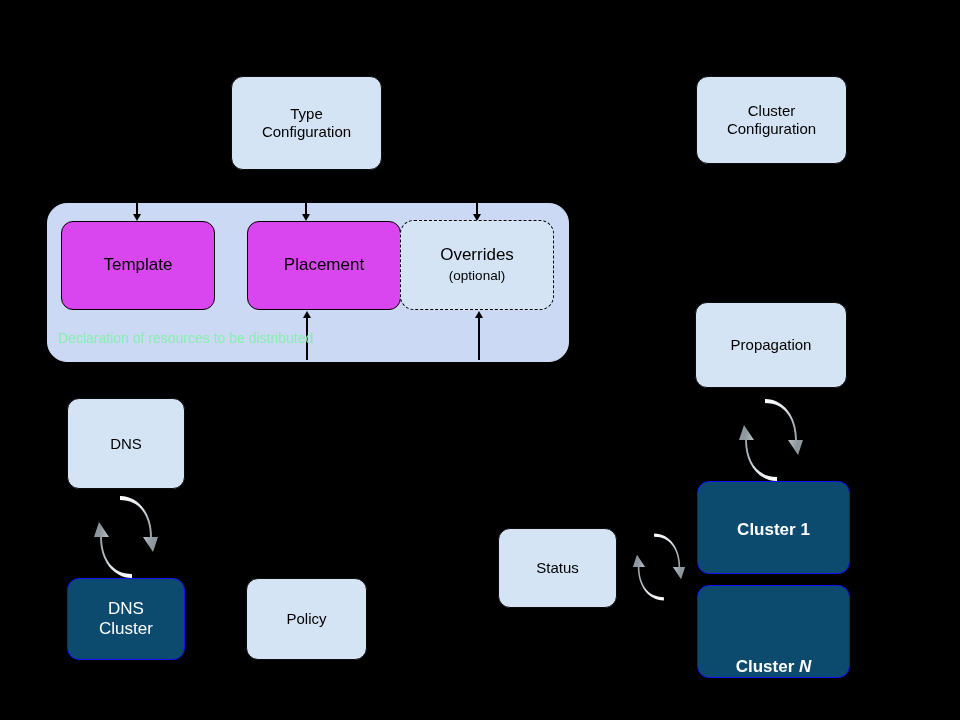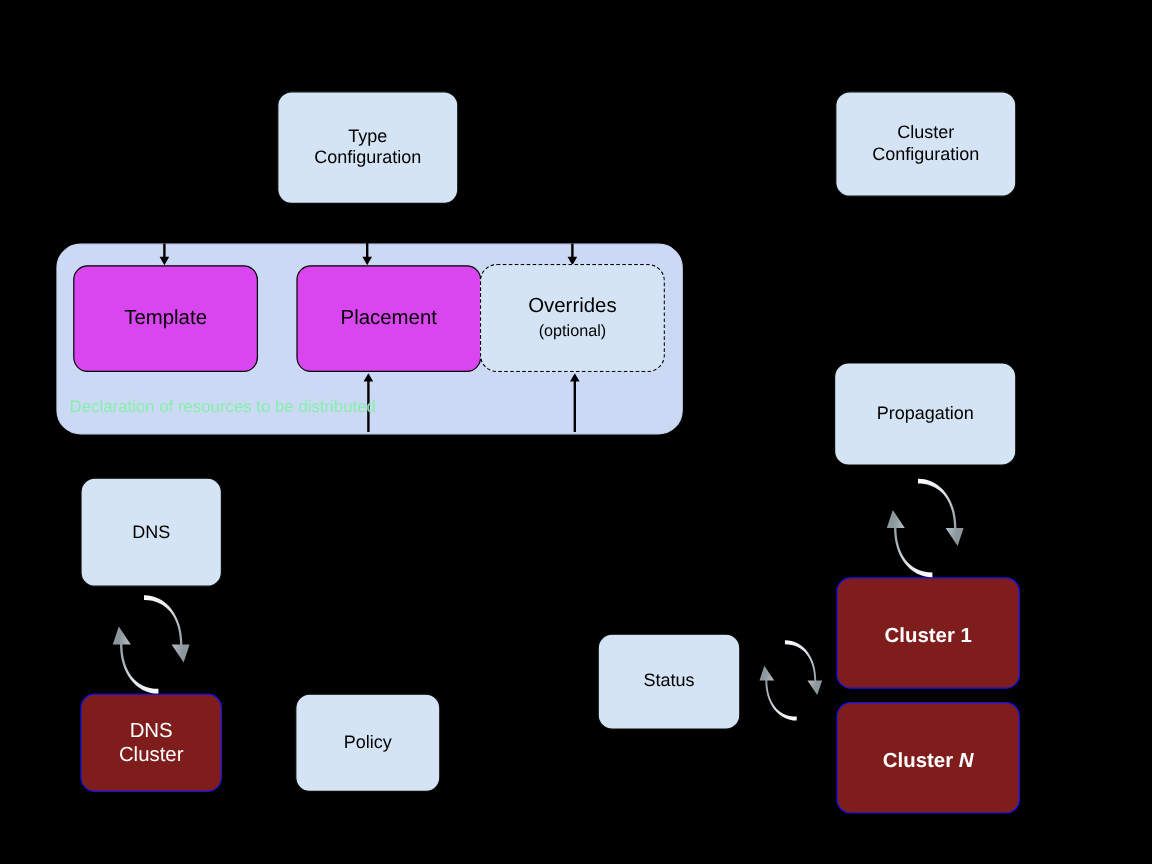--- a/index.html
+++ b/index.html
@@ -10,21 +10,21 @@
   
   .node{position:absolute;box-sizing:border-box;display:flex;
         align-items:center;justify-content:center;text-align:center;
         border-radius:12px;line-height:1.18;}
   .node .lbl{display:block;}
 
   .lightbox{background:#d4e4f4;border:1.3px solid #0b0b0b;color:#000;font-size:15px;}
   .innerbox{background:#d946ef;border:1.5px solid #000;color:#000;font-size:17px;}
   .dashbox{background:#d4e4f4;border:1.6px dashed #000;color:#000;font-size:17px;
            border-radius:14px;}
-  .bluebox{background:#7f1d1d;border:1px solid #1010f0;color:#fff;font-size:17px;}
+  .bluebox{background:#0c4a6e;border:1px solid #1010f0;color:#fff;font-size:17px;}
   .bluebox.bold{font-weight:bold;}
 
   
   #group-box{position:absolute;left:47px;top:203px;width:520px;height:157px;
              background:#ccd9f5;border:1.2px solid #ccd9f5;border-radius:20px;}
   #group-caption{position:absolute;left:58px;top:330px;font-size:14px;color:#86efac;
                  white-space:nowrap;}
 
   
   .vline{position:absolute;background:#000;width:1.6px;}
@@ -114,21 +114,21 @@
     <span class="lbl">Propagation</span>
   </div>
 
   <div class="node bluebox bold" style="left:697px;top:481px;width:153px;height:93px;align-items:flex-start;padding-top:38px;">
     <span class="lbl">
       <span>Cluster</span>
       <span>1</span>
     </span>
   </div>
 
-  <div class="node bluebox bold" style="left:697px;top:585px;width:153px;height:93px;align-items:flex-start;padding-top:38px;">
+  <div class="node bluebox bold" style="left:697px;top:585px;width:153px;height:93px;align-items:flex-end;padding-top:38px;">
     <span class="lbl">
       <span>Cluster</span>
       <span style="font-style:italic;">N</span>
     </span>
   </div>
 
   <div class="sync" style="left:88px;top:494px;width:76px;height:86px;">
     <svg viewBox="0 0 76 86" width="76" height="86" aria-hidden="true">
       <defs>
         <linearGradient id="gA" x1="0" y1="0" x2="1" y2="0.3">

